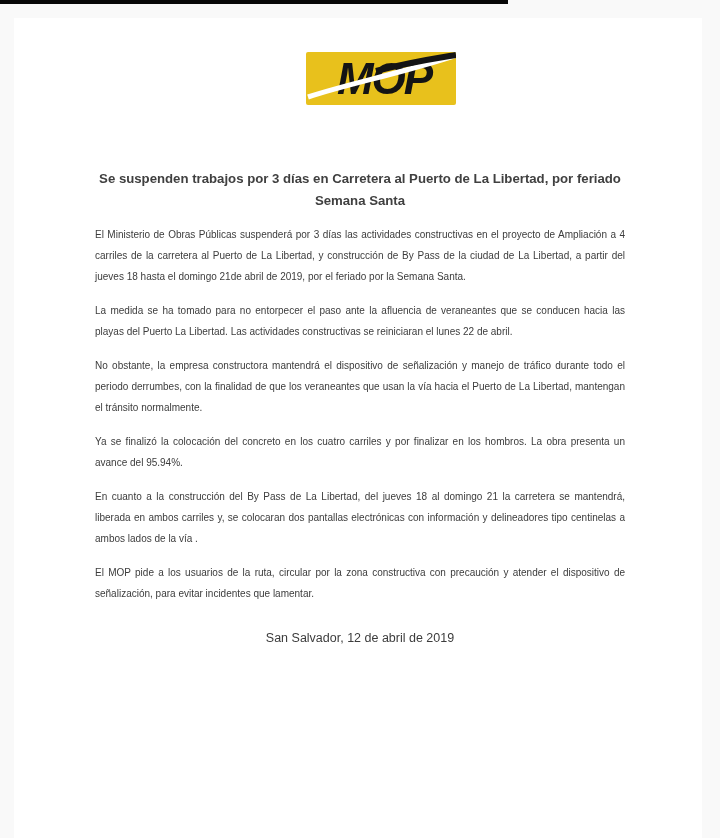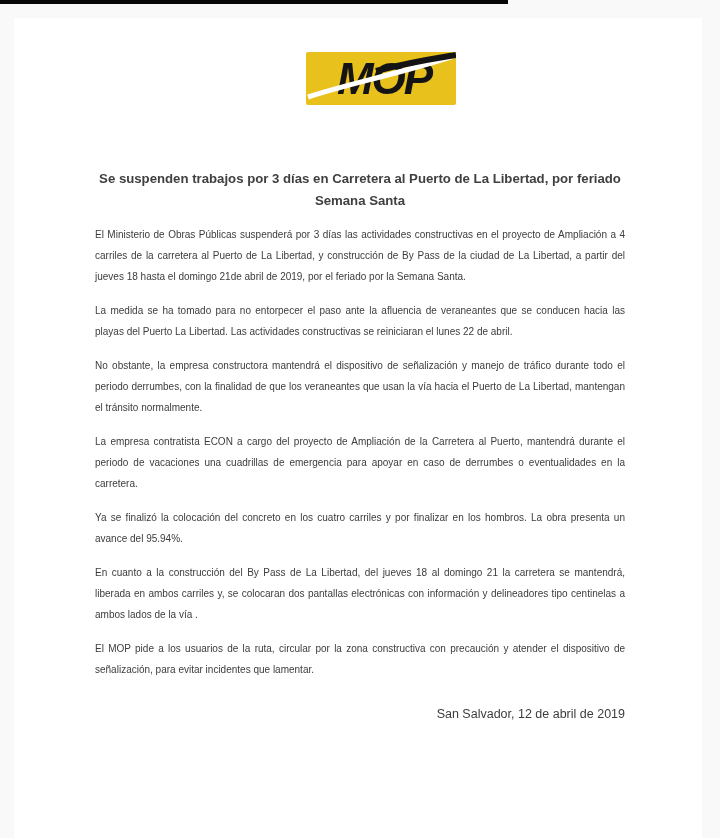--- a/index.html
+++ b/index.html
@@ -44,21 +44,21 @@
     line-height: 21px;
     color: #3c3c3c;
     text-align: justify;
     margin-bottom: 13px;
   }
   .dateline {
     margin-top: 24px;
     font-size: 12.5px;
     line-height: 21px;
     color: #3c3c3c;
-    text-align: right;
+    text-align: center;
   }
 </style>
 </head>
 <body>
 
 <div class="top-bar"></div>
 
 <div class="page">
   <div class="content">
 
@@ -70,21 +70,20 @@
         <path d="M70 19 C 105 10, 132 6, 150 3" stroke="#141414" stroke-width="6" fill="none"></path>
       </svg>
     </div>
 
     <h1 class="doc-title">Se suspenden trabajos por 3 días en Carretera al Puerto de La Libertad, por feriado Semana Santa</h1>
 
     <div class="doc-body">
       <p>El Ministerio de Obras Públicas suspenderá por 3 días las actividades constructivas en el proyecto de Ampliación a 4 carriles de la carretera al Puerto de La Libertad, y construcción de By Pass de la ciudad de La Libertad, a partir del jueves 18 hasta el domingo 21de abril de 2019, por el feriado por la Semana Santa.</p>
       <p> La medida se ha tomado para no entorpecer el paso ante la afluencia de veraneantes que se conducen hacia las playas del Puerto La Libertad. Las actividades constructivas se reiniciaran el lunes 22 de abril.</p>
       <p>No obstante, la empresa constructora mantendrá el dispositivo de señalización y manejo de tráfico durante todo el periodo derrumbes, con la finalidad de que los veraneantes que usan la vía hacia el Puerto de La Libertad, mantengan el tránsito normalmente.</p>
-      <p>La empresa contratista ECON a cargo del proyecto de Ampliación de la Carretera al Puerto, mantendrá durante el periodo de vacaciones una cuadrillas de emergencia para apoyar en caso de derrumbes o eventualidades en la carretera.</p>
       <p>Ya se finalizó la colocación del concreto en los cuatro carriles y por finalizar en los hombros. La obra presenta un avance del 95.94%.</p>
       <p>En cuanto a la construcción del By Pass de La Libertad, del jueves 18 al domingo 21 la carretera se mantendrá, liberada en ambos carriles y, se colocaran dos pantallas electrónicas con información y delineadores tipo centinelas a ambos lados de la vía .</p>
       <p>El MOP pide a los usuarios de la ruta, circular por la zona constructiva con precaución y atender el dispositivo de señalización, para evitar incidentes que lamentar.</p>
     </div>
 
     <div class="dateline">San Salvador, 12 de abril de 2019</div>
 
   </div>
 </div>
 

